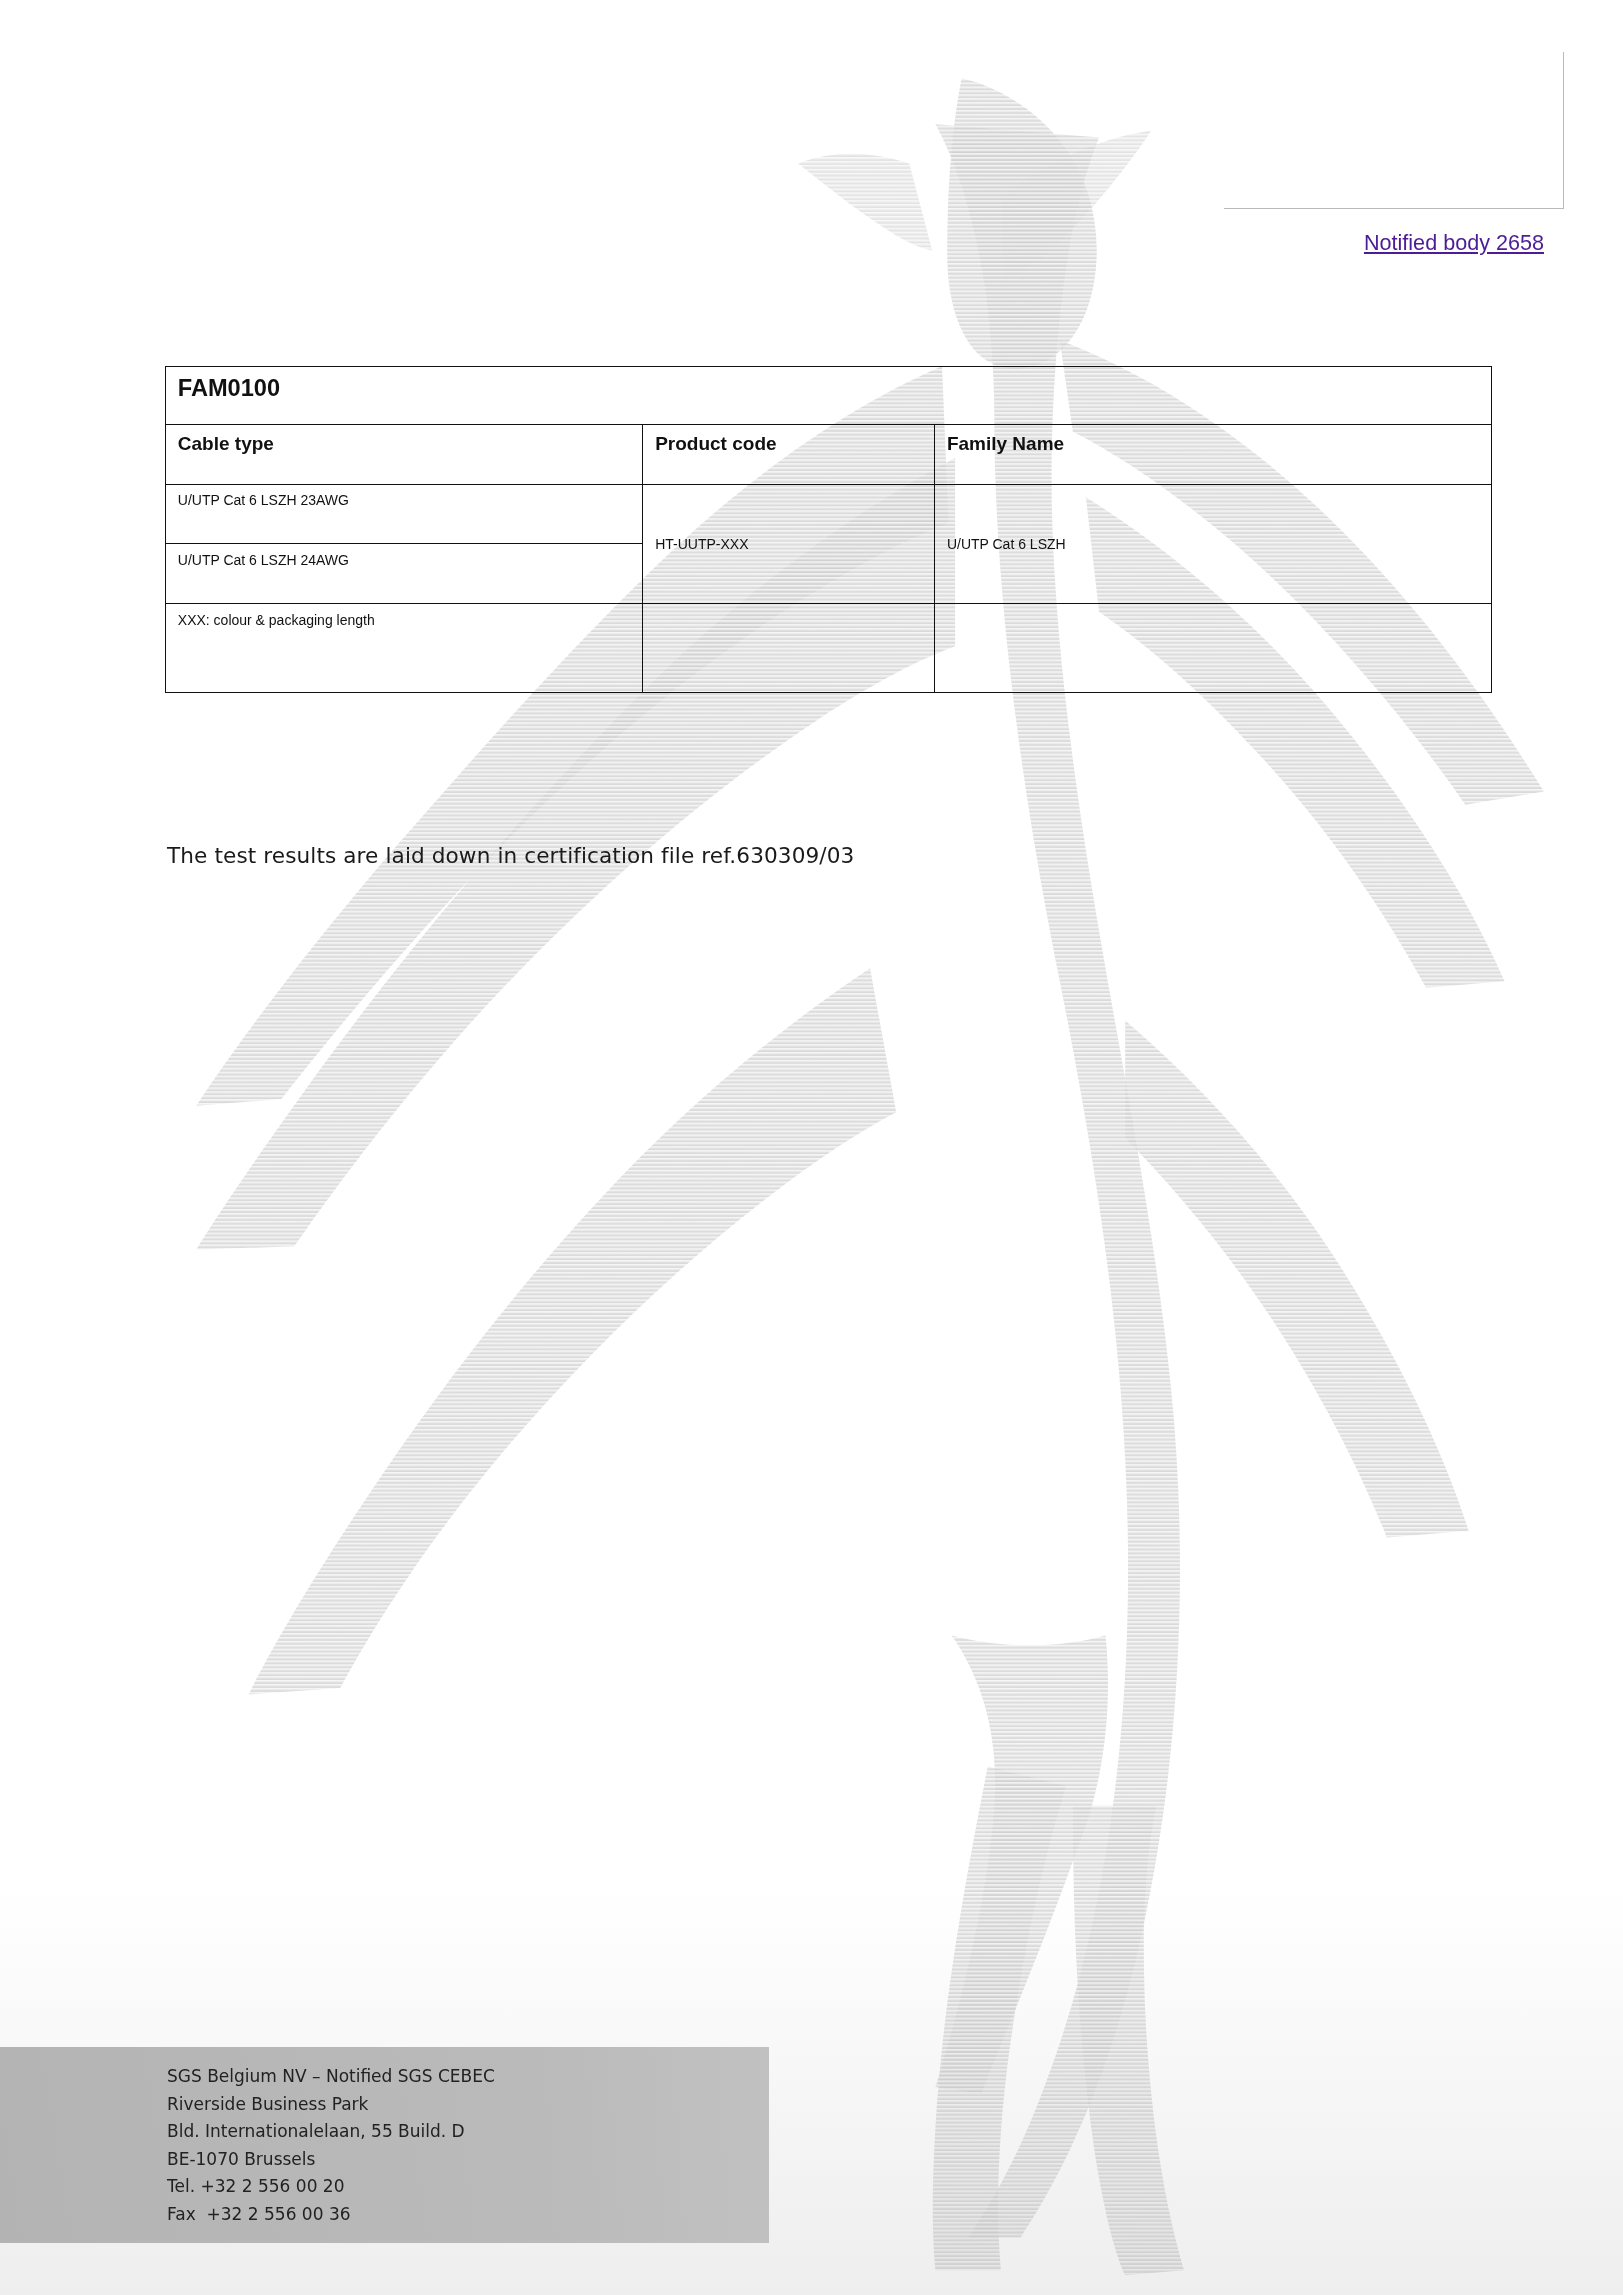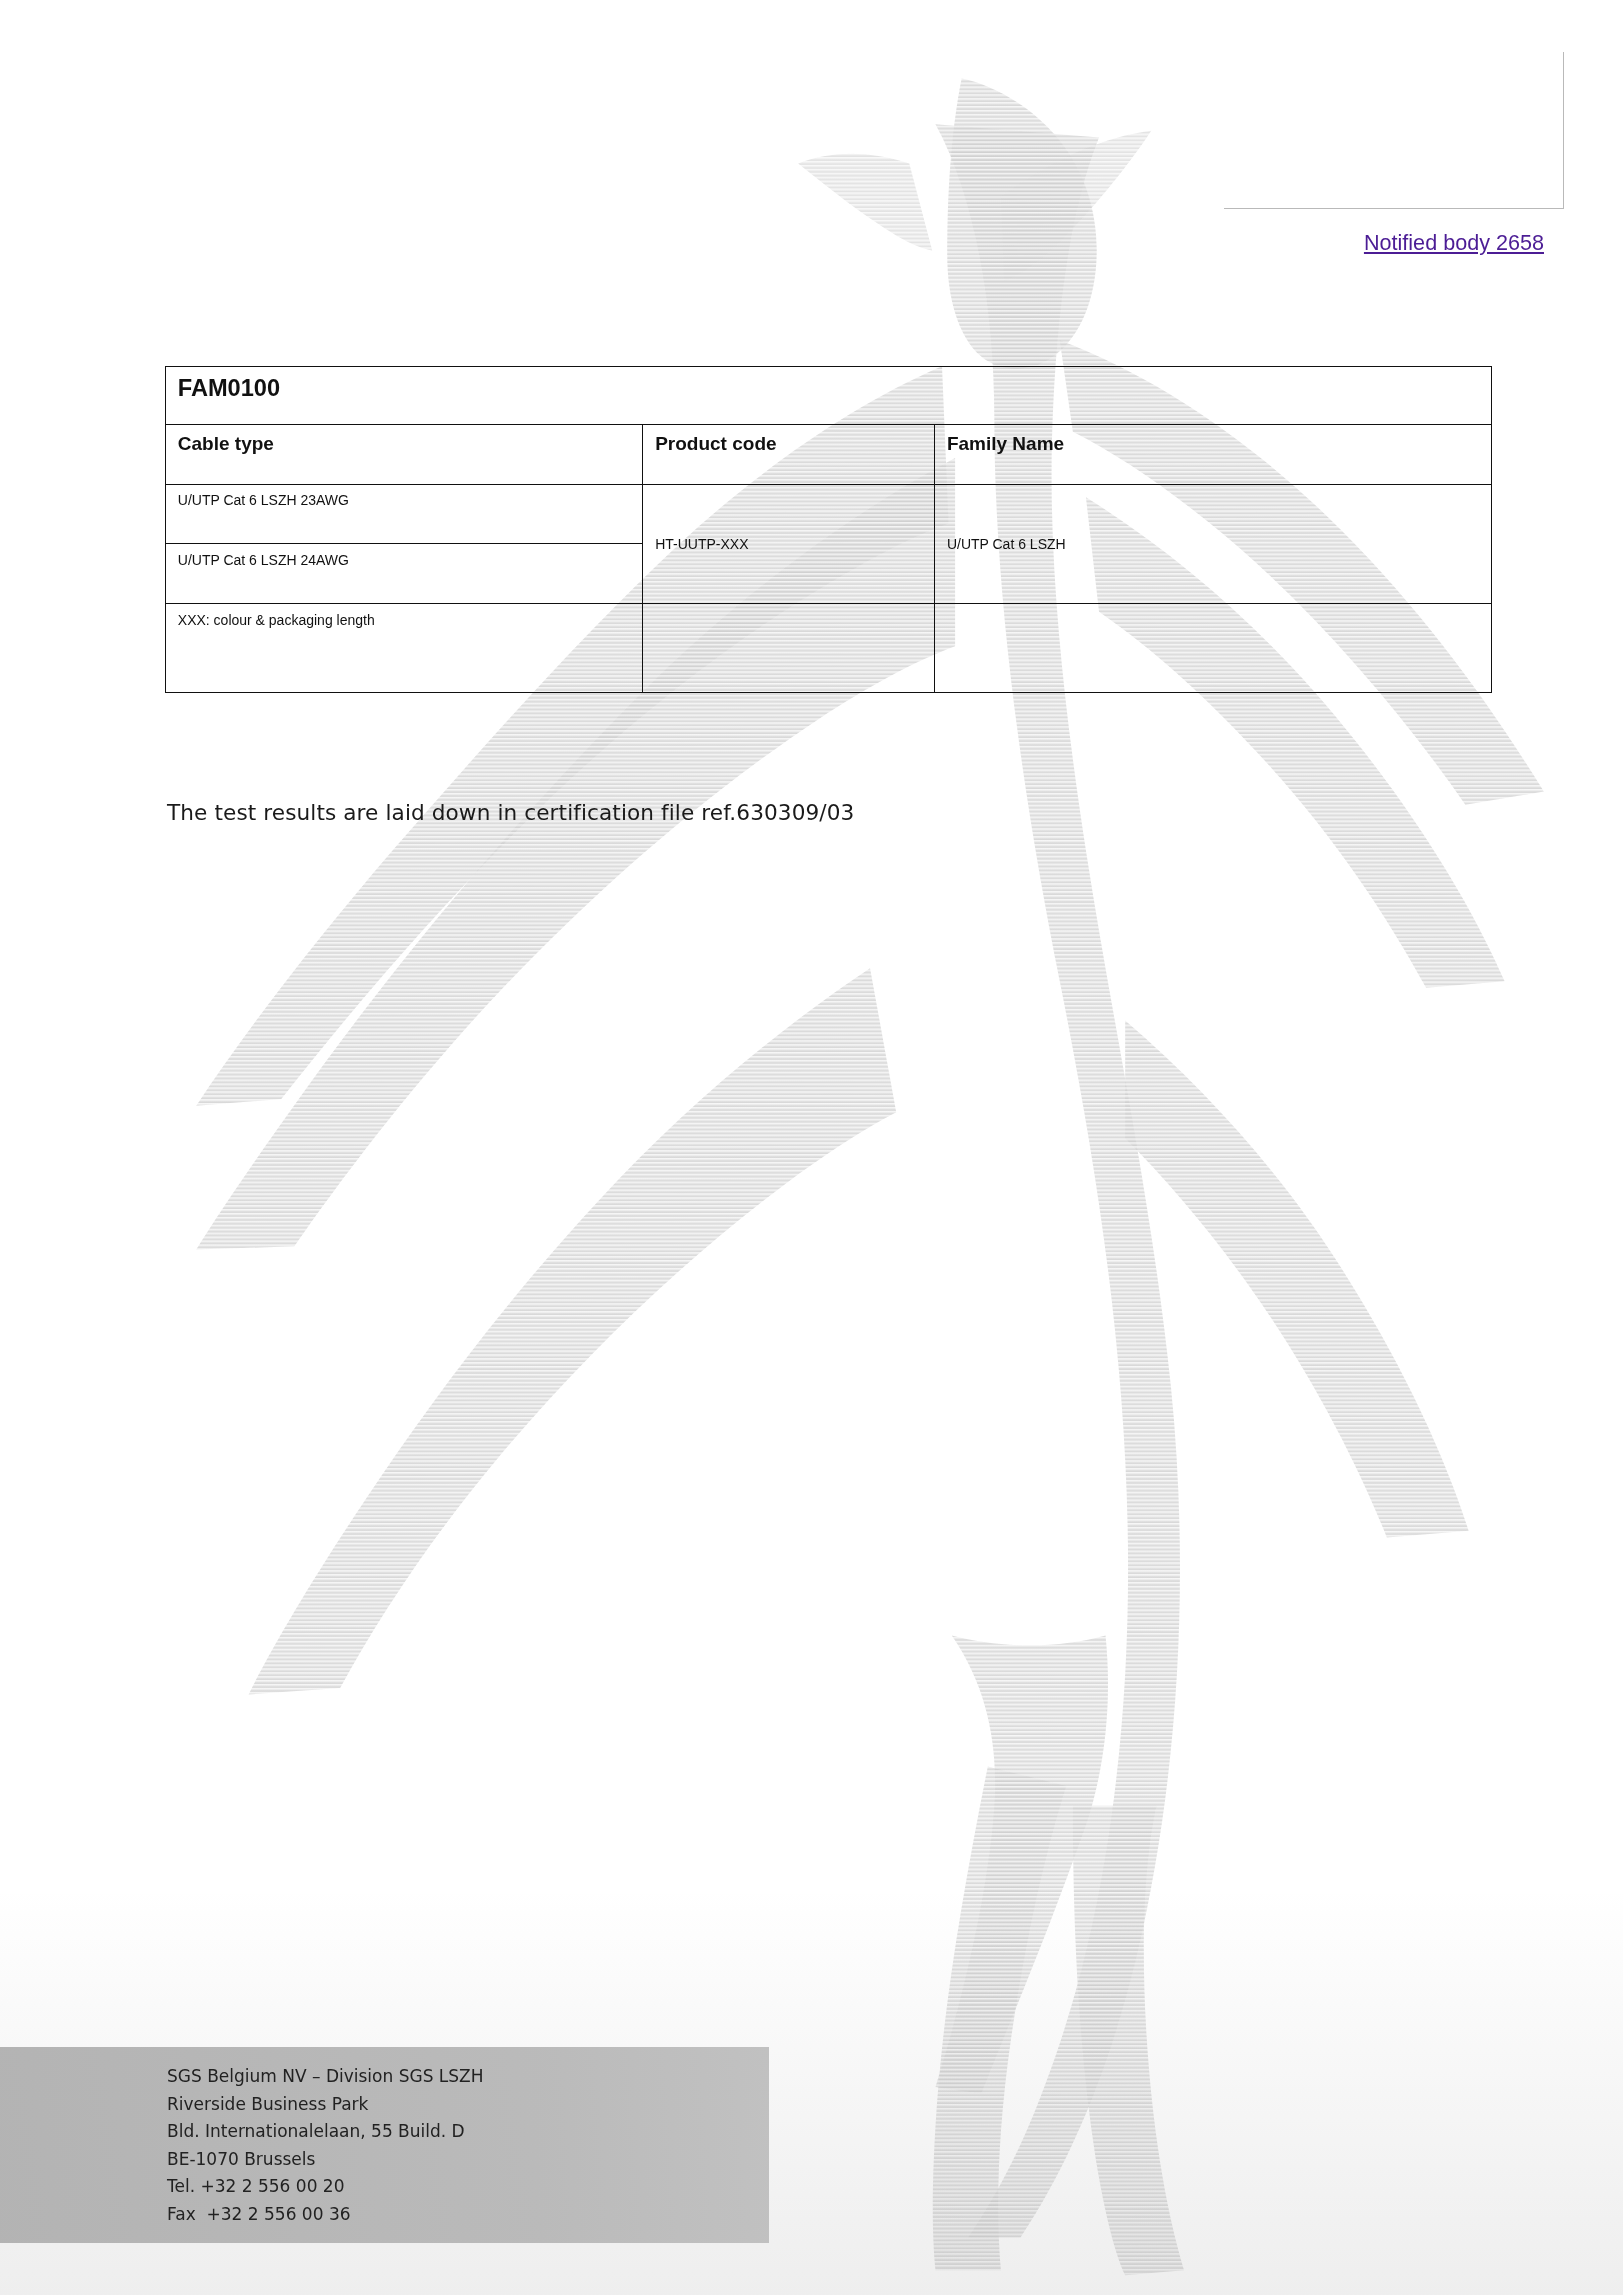--- a/index.html
+++ b/index.html
@@ -133,21 +133,21 @@
 
   
   .para {
     position: absolute;
     left: 167px;
     font-size: 21.6px;
     color: #1a1a1a;
     font-family: "DejaVu Sans", sans-serif;
     letter-spacing: 0.1px;
   }
-  .para-1 { top: 800px; }
+  .para-1 { top: 843px; }
   .para-2 { top: 913px; }
 
   
   .footer-block {
     position: absolute;
     left: 0;
     top: 2047px;
     width: 769px;
     height: 196px;
     background: linear-gradient(to right, rgba(176,176,176,0.95) 0%, rgba(183,183,183,0.95) 70%, rgba(190,190,190,0.95) 100%);
@@ -265,21 +265,21 @@
           <td class="cell cell-two-line"></td>
         </tr>
       </tbody>
     </table>
   </div>
 
   <div class="para para-1">The test results are laid down in certification file ref.630309/03</div>
 
   <div class="footer-block"></div>
   <div class="footer-text">
-    <div>SGS Belgium NV – Division SGS LSZH</div>
+    <div>SGS Belgium NV – Notified SGS CEBEC</div>
     <div>Riverside Business Park</div>
     <div>Bld. Internationalelaan, 55 Build. D</div>
     <div>BE-1070 Brussels</div>
     <div>Tel. +32 2 556 00 20</div>
     <div>Fax  +32 2 556 00 36</div>
   </div>
 
 </div>
 
 

